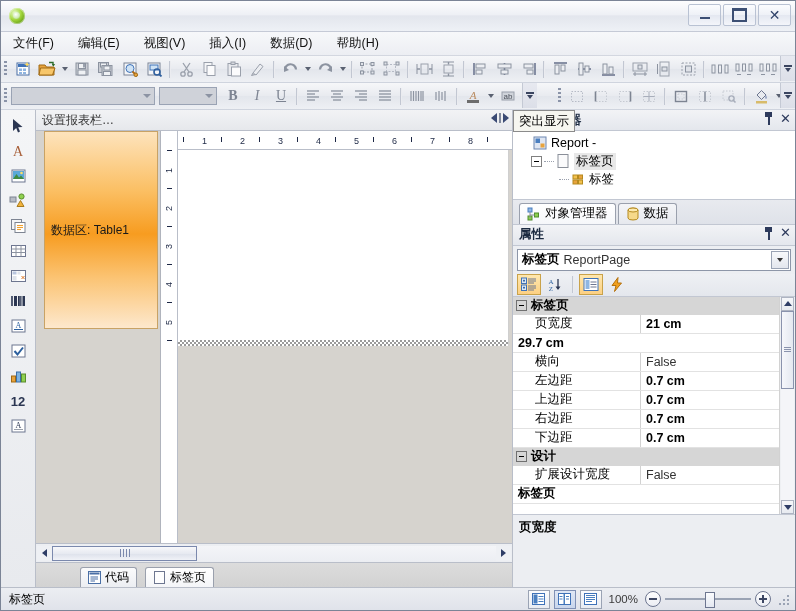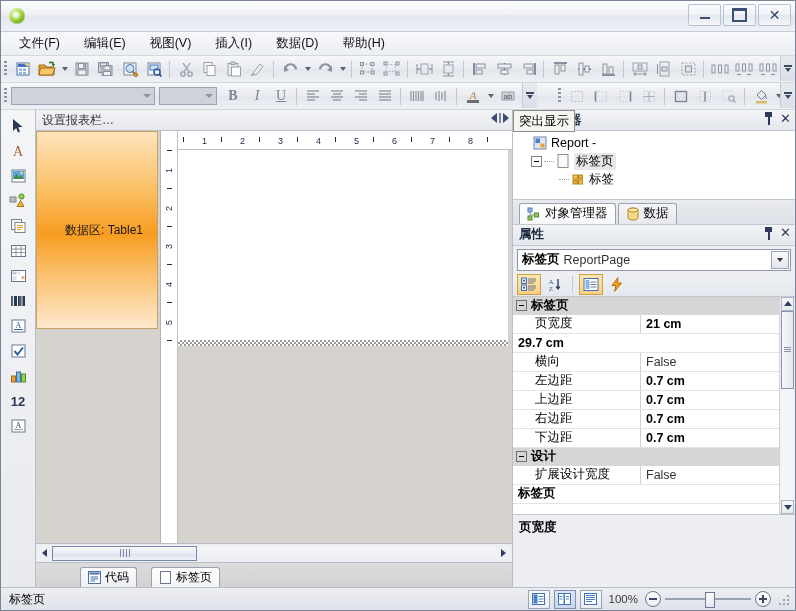--- a/index.html
+++ b/index.html
@@ -44,21 +44,21 @@
     border:1px solid #b9c2d3;border-radius:2px;
   }
   .winbtn.close{font-size:14px;font-weight:bold;}
   .gl-min{display:block;width:10px;border-bottom:2px solid #3c4f74;margin-top:5px;}
   .gl-max{display:block;width:11px;height:9px;border:2px solid #3c4f74;border-top-width:3px;}
 
   
   .menubar{
     height:23px;flex:0 0 23px;display:flex;align-items:center;
     background:linear-gradient(180deg,#f7f8fa 0%,#eceef3 100%);
-    border-bottom:1px solid #d3d7e0;padding-left:6px;text-align:center;
+    border-bottom:1px solid #d3d7e0;padding-left:0;text-align:center;
   }
   .menuitem{padding:3px 12px;font-size:12.5px;color:#111;}
 
   
   .toolbar{
     flex:0 0 26px;height:26px;display:flex;align-items:center;
     background:linear-gradient(180deg,#f6f7f9 0%,#e9ebf0 48%,#e3e6ec 52%,#eef0f4 100%);
     border-bottom:1px solid #cfd4de;
     position:relative;
   }
@@ -116,24 +116,24 @@
   .navs .l{border-top:5px solid transparent;border-bottom:5px solid transparent;border-right:6px solid #3a4a74;}
   .navs .r{border-top:5px solid transparent;border-bottom:5px solid transparent;border-left:6px solid #3a4a74;}
   .navs .bar{width:2px;height:10px;background:#7d869a;margin:0 1px;}
 
   .designrow{flex:1 1 auto;display:flex;min-height:0;position:relative;}
   .bandcol{
     width:124px;flex:0 0 124px;position:relative;background:#d6d3ce;
     border-right:1px solid #b0b4bd;
   }
   .band{
-    position:absolute;left:0;top:0;right:2px;height:196px;
+    position:absolute;left:8px;top:0;right:2px;height:196px;
     background:linear-gradient(180deg,#fde3bc 0%,#fbbf63 30%,#f79c20 52%,#fbc372 74%,#fde8cd 100%);
     border:1px solid #c8a265;
-    display:flex;align-items:center;padding-left:22px;
+    display:flex;align-items:center;
   }
   .band span{margin-left:6px;font-size:12px;color:#1a1a1a;}
 
   .rulerv{
     width:16px;flex:0 0 16px;background:#ffffff;border-right:1px solid #b9bec9;
     position:relative;overflow:hidden;
   }
   .canvaswrap{flex:1 1 auto;position:relative;min-width:0;background:#d6d3ce;overflow:hidden;}
   .canvas{
     position:absolute;left:0;top:0;width:330px;height:196px;
@@ -169,21 +169,21 @@
     position:absolute;left:0;top:0;width:145px;height:15px;
     background:linear-gradient(180deg,#f7f8fb 0%,#e7eaf1 50%,#dde1eb 51%,#f0f2f7 100%);
     border:1px solid #7b89ad;box-sizing:border-box;
     display:flex;align-items:center;justify-content:center;
   }
   .sb-thumb .rib{width:1px;height:8px;background:#7b89ad;margin:0 1px;}
 
   .tabsrow{
     height:24px;flex:0 0 24px;display:flex;align-items:flex-end;
     background:linear-gradient(180deg,#dcdcdc 0%,#d2d2d2 100%);
-    border-top:1px solid #b9bec9;padding-left:44px;gap:14px;
+    border-top:1px solid #b9bec9;padding-left:44px;gap:8px;
   }
   .dtab{
     height:19px;display:flex;align-items:center;gap:4px;padding:0 7px;
     background:linear-gradient(180deg,#fbfbfc 0%,#eceef2 100%);
     border:1px solid #9aa0ad;border-bottom:none;border-radius:3px 3px 0 0;
     font-size:12px;
   }
   .dtab.active{background:linear-gradient(180deg,#ffffff 0%,#f4f5f8 100%);}
 
   

